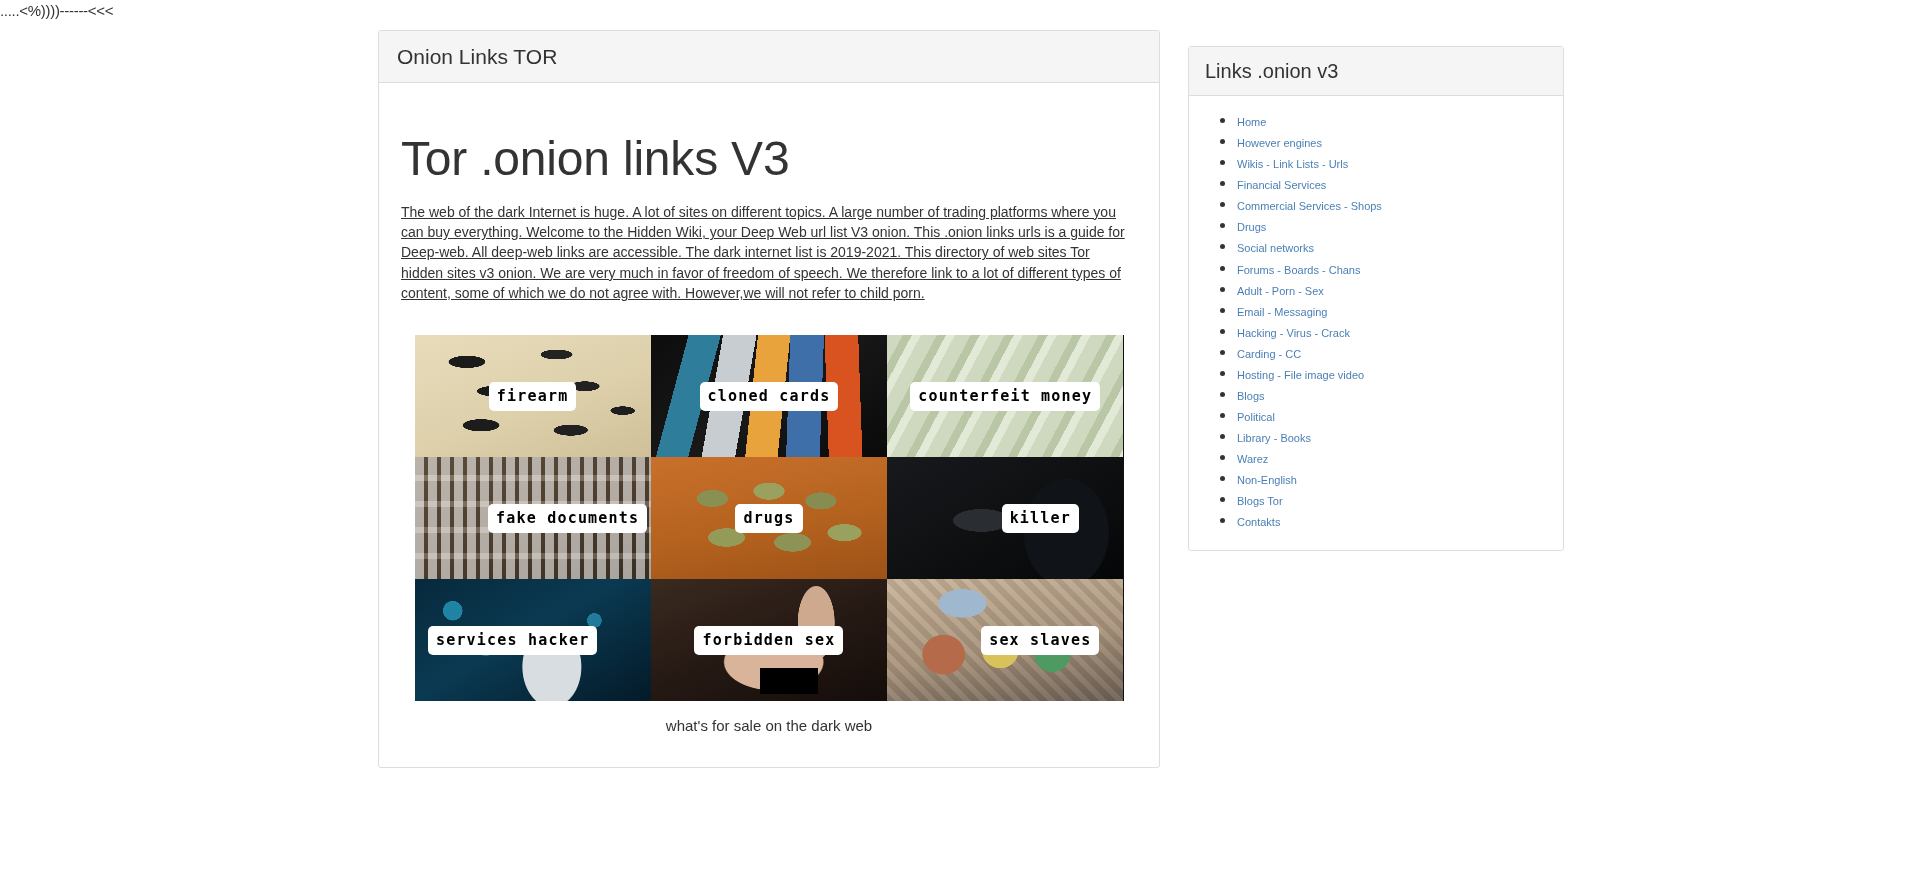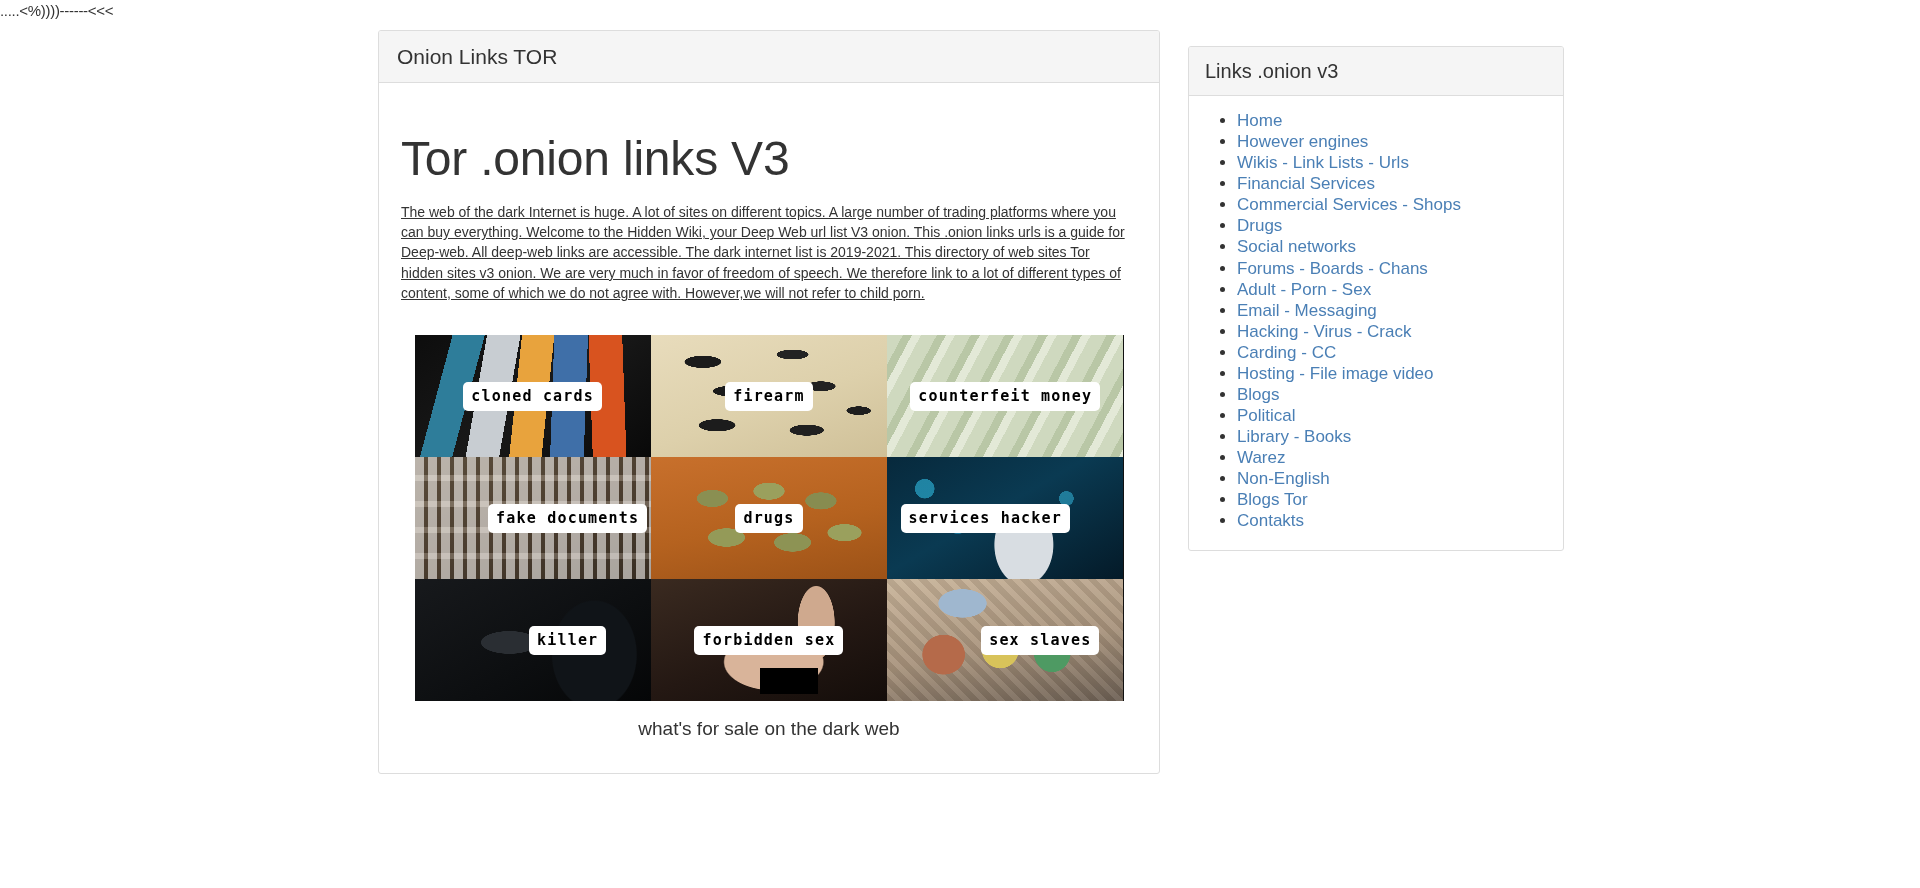--- a/index.html
+++ b/index.html
@@ -203,21 +203,21 @@
     position: absolute;
     left: 46%;
     bottom: 6%;
     width: 58px;
     height: 26px;
     background: #000000;
     z-index: 5;
   }
   .figcaption {
     margin-top: 14px;
-    font-size: 19px;
+    font-size: 15px;
     color: #333333;
     text-align: center;
   }
 
   
   .side-col {
     position: absolute;
     left: 1188px;
     top: 16px;
     width: 376px;
@@ -233,21 +233,21 @@
   }
   ul.link-list li {
     margin: 0;
     padding: 0;
     line-height: 1.24;
     color: #333333;
   }
   ul.link-list li a {
     color: #4a7fb5;
     text-decoration: none;
-    font-size: 17px;
+    font-size: 11px;
   }
 </style>
 </head>
 <body>
 
 <div class="ascii-banner">.....&lt;%))))------&lt;&lt;&lt;</div>
 
 <div class="page">
 
   <div class="main-col">
@@ -260,52 +260,52 @@
       <div class="panel-body">
 
         <h1 class="article-title">Tor .onion links V3</h1>
 
         <p class="article-text">The web of the dark Internet is huge. A lot of sites on different topics. A large number of trading platforms where you can buy everything. Welcome to the Hidden Wiki, your Deep Web url list V3 onion. This .onion links urls is a guide for Deep-web. All deep-web links are accessible. The dark internet list is 2019-2021. This directory of web sites Tor hidden sites v3 onion. We are very much in favor of freedom of speech. We therefore link to a lot of different types of content, some of which we do not agree with. However,we will not refer to child porn.</p>
 
         <div class="figure">
           <div class="grid">
 
             <div class="cell">
+              <div class="ph ph-firearm"></div>
+              <span class="cap">firearm</span>
+            </div>
+
+            <div class="cell">
               <div class="ph ph-cards"></div>
               <span class="cap">cloned cards</span>
             </div>
 
             <div class="cell">
-              <div class="ph ph-firearm"></div>
-              <span class="cap">firearm</span>
-            </div>
-
-            <div class="cell">
               <div class="ph ph-money"></div>
               <span class="cap">counterfeit money</span>
             </div>
 
             <div class="cell">
               <div class="ph ph-docs"></div>
               <span class="cap right">fake documents</span>
             </div>
 
             <div class="cell">
               <div class="ph ph-drugs"></div>
               <span class="cap">drugs</span>
             </div>
 
             <div class="cell">
+              <div class="ph ph-killer"></div>
+              <span class="cap right">killer</span>
+            </div>
+
+            <div class="cell">
               <div class="ph ph-hacker"></div>
               <span class="cap left">services hacker</span>
-            </div>
-
-            <div class="cell">
-              <div class="ph ph-killer"></div>
-              <span class="cap right">killer</span>
             </div>
 
             <div class="cell">
               <div class="ph ph-forbidden"></div>
               <span class="cap">forbidden sex</span>
               <div class="censor-bar"></div>
             </div>
 
             <div class="cell">
               <div class="ph ph-slaves"></div>

